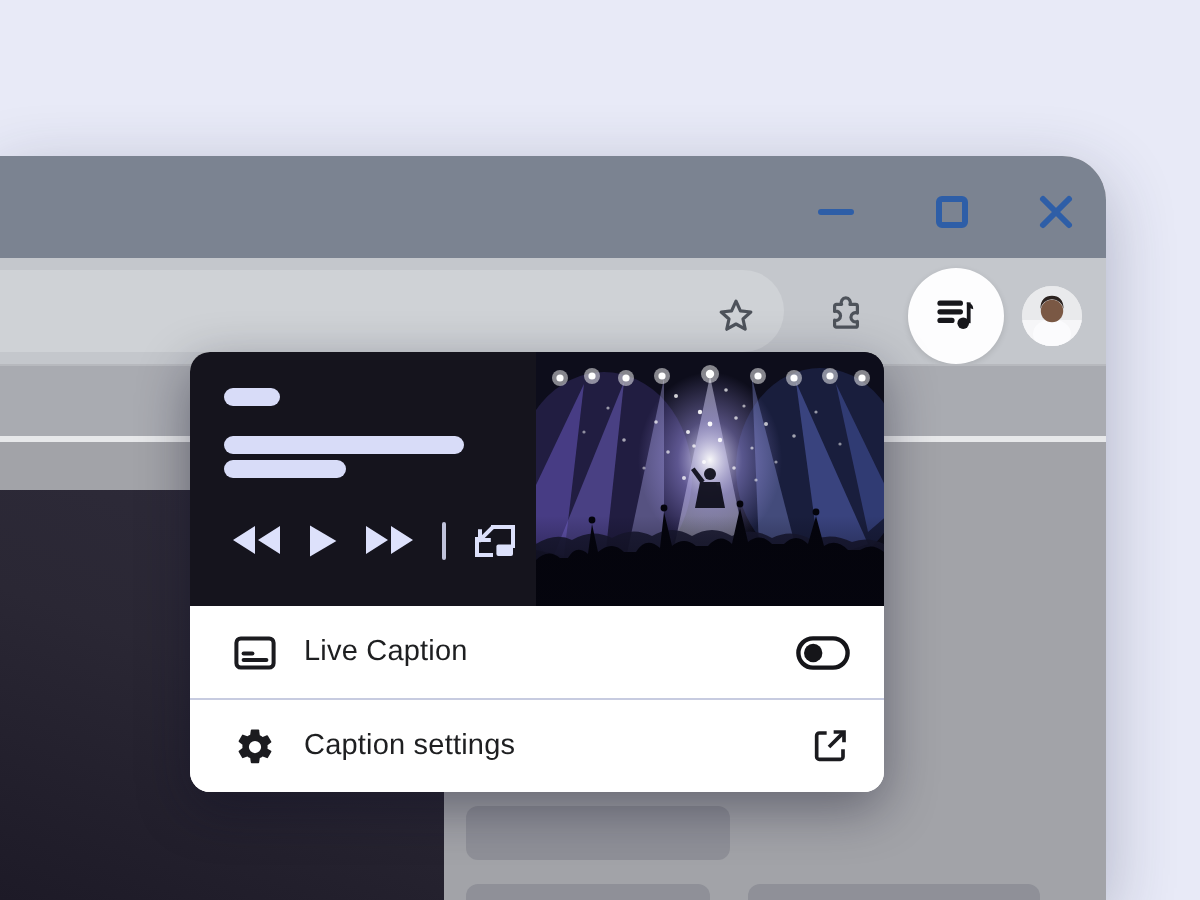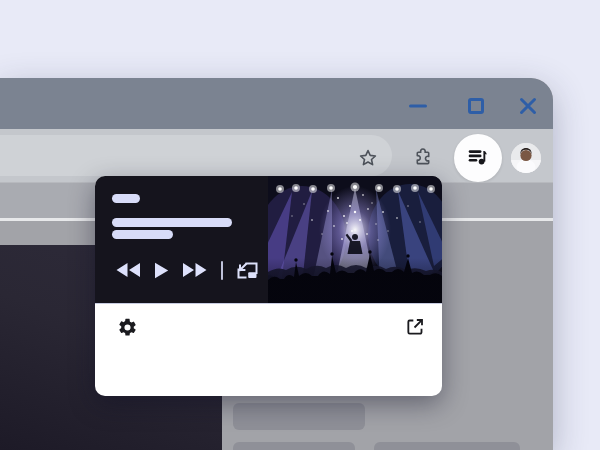--- a/index.html
+++ b/index.html
@@ -258,29 +258,46 @@
             <circle cx="28" cy="84" r="1.7"></circle>
               <circle cx="64" cy="78" r="1.7"></circle>
             <circle cx="102" cy="76" r="1.7"></circle>
               <circle cx="140" cy="80" r="1.7"></circle>
           </g>
           <rect y="82" width="174" height="45" fill="url(#fade)"></rect>
         </svg>
       </div>
     </div>
 
+    <div class="row">
+      <span class="row-icon">
+        <svg width="21" height="17" viewBox="0 0 21 17">
+          <rect x="1.2" y="1.2" width="18.6" height="14.6" rx="2.2" fill="none" stroke="#1b1b1f" stroke-width="2"></rect>
+          <line x1="4.8" y1="8.7" x2="9.2" y2="8.7" stroke="#1b1b1f" stroke-width="2" stroke-linecap="round"></line>
+          <line x1="4.8" y1="12" x2="16.2" y2="12" stroke="#1b1b1f" stroke-width="2" stroke-linecap="round"></line>
+        </svg>
+      </span>
+      <span class="row-label">Live Caption</span>
+      <button class="row-control" aria-label="Live Caption">
+        <svg width="27" height="17" viewBox="0 0 27 17">
+          <rect x="1.2" y="1.2" width="24.6" height="14.6" rx="7.3" fill="none" stroke="#151519" stroke-width="2.2"></rect>
+          <circle cx="8.6" cy="8.5" r="4.6" fill="#151519"></circle>
+        </svg>
+      </button>
+    </div>
 
     <div class="pdivider"></div>
 
     <div class="row">
       <span class="row-icon">
         <svg width="21" height="21" viewBox="0 0 24 24">
           <path fill="#1b1b1f" d="M19.14,12.94a7.07,7.07,0,0,0,.06-.94,7.07,7.07,0,0,0-.06-.94l2.03-1.58a.5.5,0,0,0,.12-.64l-1.92-3.32a.5.5,0,0,0-.61-.22l-2.39.96a7.3,7.3,0,0,0-1.62-.94l-.36-2.54A.5.5,0,0,0,13.9,2H10.1a.5.5,0,0,0-.49.42L9.25,4.96a7.3,7.3,0,0,0-1.62.94L5.24,4.94a.5.5,0,0,0-.61.22L2.71,8.48a.5.5,0,0,0,.12.64l2.03,1.58a7.07,7.07,0,0,0-.06.94,7.07,7.07,0,0,0,.06.94L2.83,14.16a.5.5,0,0,0-.12.64l1.92,3.32a.5.5,0,0,0,.61.22l2.39-.96a7.3,7.3,0,0,0,1.62.94l.36,2.54a.5.5,0,0,0,.49.42h3.8a.5.5,0,0,0,.49-.42l.36-2.54a7.3,7.3,0,0,0,1.62-.94l2.39.96a.5.5,0,0,0,.61-.22l1.92-3.32a.5.5,0,0,0-.12-.64ZM12,15.5A3.5,3.5,0,1,1,15.5,12,3.5,3.5,0,0,1,12,15.5Z"></path>
         </svg>
       </span>
+      <span class="row-label">Caption settings</span>
       <button class="row-control" aria-label="Caption settings">
         <svg width="20" height="20" viewBox="0 0 24 24">
           <g fill="none" stroke="#1b1b1f" stroke-width="2.2">
             <path d="M10,4.2 H5.6 A1.6,1.6 0 0 0 4,5.8 V18.4 A1.6,1.6 0 0 0 5.6,20 H18.2 A1.6,1.6 0 0 0 19.8,18.4 V14"></path>
             <path d="M14.2,3.6 H20.4 V9.8"></path>
             <line x1="20.2" y1="3.8" x2="11.4" y2="12.6"></line>
           </g>
         </svg>
       </button>
     </div>

